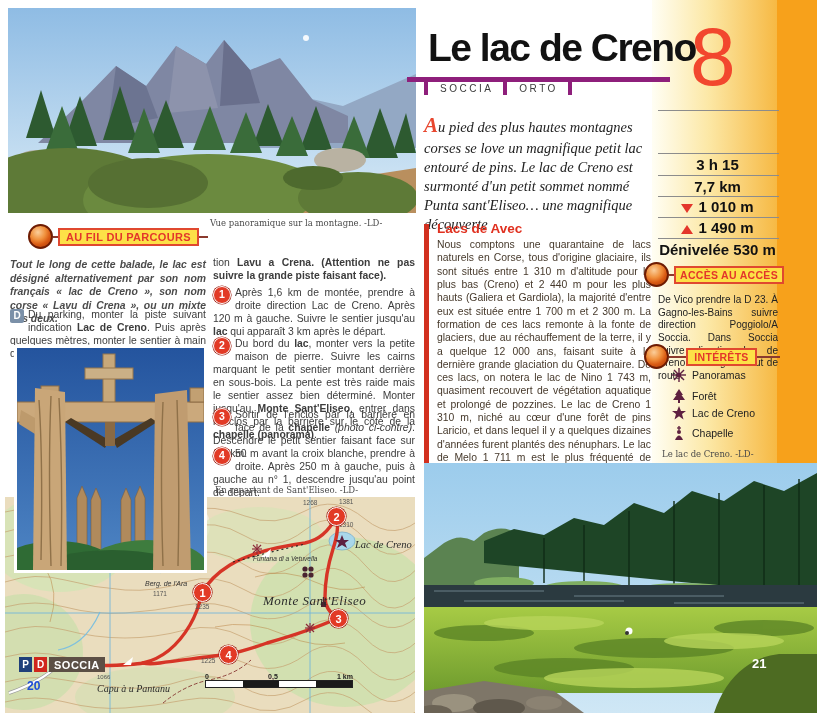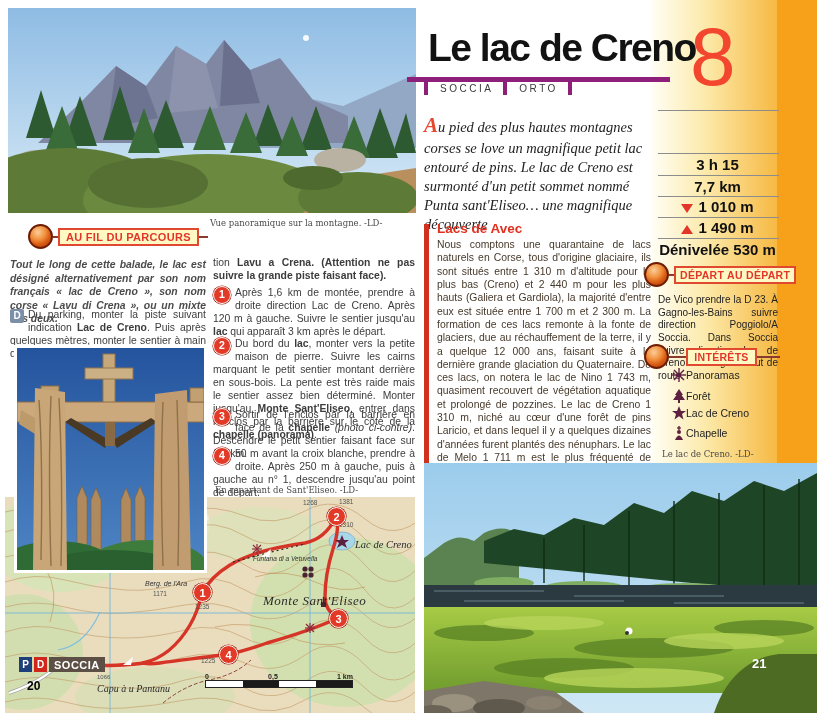--- a/index.html
+++ b/index.html
@@ -14,21 +14,21 @@
   .big-num{font-size:82px;line-height:1;color:#F2472E;}
   .intro-serif{font-family:"Liberation Serif",serif;font-style:italic;font-size:14.5px;line-height:1.3;color:#222;}
   .dropcap{color:#E8472F;font-weight:bold;font-size:21px;}
   .lacs-title{font-size:13.5px;font-weight:bold;color:#E0301F;}
   .lacs-body{font-size:10.4px;line-height:1.28;color:#46392b;text-align:justify;}
   
   .hdr{display:flex;align-items:center;}
   .ball{width:25px;height:25px;border-radius:50%;flex:0 0 25px;border:2px solid #6E1C03;box-sizing:border-box;
         background:radial-gradient(circle at 38% 30%, #FBCE9A 0%, #F0903C 38%, #D95B14 62%, #A33405 100%);}
   .hline{height:2px;background:#8B3A2E;flex:1 1 6px;min-width:5px;}
-  .hbox{border:2px solid #E0482F;background:#fef9c3;color:#E3362B;font-weight:bold;font-size:11px;
+  .hbox{border:2px solid #E0482F;background:#fde047;color:#E3362B;font-weight:bold;font-size:11px;
         padding:1px 6px;letter-spacing:.3px;white-space:nowrap;}
   
   .sep{position:absolute;left:658px;width:121px;height:1px;background:#8c8c8c;}
   .stat{position:absolute;left:656px;width:123px;text-align:center;font-weight:bold;font-size:15px;color:#111;}
   .balisage{position:absolute;left:654px;width:127px;text-align:center;color:#E3362B;font-weight:bold;
             font-size:9.8px;line-height:1.3;}
   .tri{display:inline-block;width:0;height:0;margin-right:5px;vertical-align:middle;}
   .tri-down{border-left:6px solid transparent;border-right:6px solid transparent;border-top:9px solid #E3362B;}
   .tri-up{border-left:6px solid transparent;border-right:6px solid transparent;border-bottom:9px solid #E3362B;}
   
@@ -38,21 +38,21 @@
   .dbadge{width:14px;height:14px;background:#7B90A8;color:#fff;font-weight:bold;font-size:10px;
           display:inline-flex;align-items:center;justify-content:center;border-radius:2px;float:left;margin:1px 4px 0 0;}
   
   .map-wrap{position:absolute;left:5px;top:497px;width:410px;height:216px;}
   .wp{position:absolute;width:19px;height:19px;border-radius:50%;background:#E23A26;color:#fff;font-weight:bold;
       font-size:11px;display:flex;align-items:center;justify-content:center;border:1.5px solid #fff;
       box-shadow:0 0 0 .6px #9b1b0e;box-sizing:border-box;}
   .map-lbl{position:absolute;color:#2b2b2b;white-space:nowrap;}
   .badge{display:inline-flex;align-items:center;justify-content:center;color:#fff;font-weight:bold;}
   
-  .int-row{position:absolute;left:672px;display:flex;align-items:center;font-size:10.5px;color:#222;}
+  .int-row{position:absolute;left:672px;display:flex;align-items:center;gap:6px;font-size:10.5px;color:#222;}
   
   .scalebar{position:absolute;left:200px;top:176px;width:148px;}
   .scalebar .lbls{display:flex;justify-content:space-between;font-size:7px;font-weight:bold;color:#222;}
   .scalebar .bar{height:6px;border:1px solid #222;background:#fff;display:flex;}
   .scalebar .bar div{flex:1;}
   .seg-b{background:#1a1a1a;}
 </style>
 </head>
 <body>
 
@@ -199,21 +199,21 @@
           <line x1="318.5" y1="100" x2="318.5" y2="105" stroke="#4A2430" stroke-width="1.4"></line>
         </g>
     </svg>
 
     
     <div class="abs" style="left:14px;top:160px;display:flex;gap:2px;">
       <span class="badge" style="width:13px;height:15px;background:#1F3F7A;font-size:10px;">P</span>
       <span class="badge" style="width:13px;height:15px;background:#D0261C;font-size:10px;">D</span>
       <span class="badge" style="height:15px;background:#5C4F45;font-size:11px;padding:0 5px;letter-spacing:.5px;">SOCCIA</span>
     </div>
-    <div class="abs map-lbl" style="left:22px;top:182px;font-size:12px;font-weight:bold;color:#000000;">20</div>
+    <div class="abs map-lbl" style="left:22px;top:182px;font-size:12px;font-weight:bold;color:#1d4ed8;">20</div>
     <div class="abs map-lbl" style="left:92px;top:186px;font-style:italic;font-family:'Liberation Serif',serif;font-size:10px;">Capu à u Pantanu</div>
     <div class="abs map-lbl" style="left:258px;top:96px;font-style:italic;font-family:'Liberation Serif',serif;font-size:13px;letter-spacing:.5px;">Monte Sant'Eliseo</div>
     <div class="abs map-lbl" style="left:350px;top:42px;font-style:italic;font-family:'Liberation Serif',serif;font-size:10.5px;width:60px;overflow:hidden;">Lac de Creno</div>
     <div class="abs map-lbl" style="left:248px;top:58px;font-style:italic;font-size:6.5px;color:#333;">Funtana di a Vetuvella</div>
     <div class="abs map-lbl" style="left:140px;top:83px;font-style:italic;font-size:7px;color:#333;">Berg. de l'Ara</div>
     <div class="abs map-lbl" style="left:148px;top:93px;font-size:6.5px;color:#555;">1171</div>
     <div class="abs map-lbl" style="left:298px;top:2px;font-size:6.5px;color:#555;">1268</div>
     <div class="abs map-lbl" style="left:334px;top:1px;font-size:6.5px;color:#555;">1381</div>
     <div class="abs map-lbl" style="left:334px;top:24px;font-size:6.5px;color:#555;">1310</div>
     <div class="abs map-lbl" style="left:190px;top:106px;font-size:6.5px;color:#555;">1235</div>
@@ -308,21 +308,21 @@
   <div class="sep" style="top:217px;"></div>
   <div class="stat" style="top:219px;">
     <span class="tri tri-up"></span><span>1 490 m</span>
   </div>
   <div class="sep" style="top:238px;"></div>
   <div class="stat" style="top:241px;">Dénivelée 530 m</div>
 
   <div class="abs hdr" style="left:644px;top:262px;width:136px;">
     <div class="ball"></div>
     <div class="hline"></div>
-    <div class="hbox" style="font-size:10.5px;padding:1px 4px;">DÉPART AU DÉPART</div>
+    <div class="hbox" style="font-size:10.5px;padding:1px 4px;">ACCÈS AU ACCÈS</div>
   </div>
   <div class="abs" style="left:658px;top:294px;width:120px;font-size:10px;line-height:1.27;color:#222;text-align:justify;">De Vico prendre la D 23. À Gagno-les-Bains suivre direction Poggiolo/A Soccia. Dans Soccia suivre direction lac de Creno. Parking en bout de route.</div>
 
   <div class="abs hdr" style="left:644px;top:344px;width:136px;">
     <div class="ball"></div>
     <div class="hline"></div>
     <div class="hbox" style="font-size:10.5px;">INTÉRÊTS</div>
     <div class="hline" style="flex:1 1 12px;"></div>
   </div>
 

